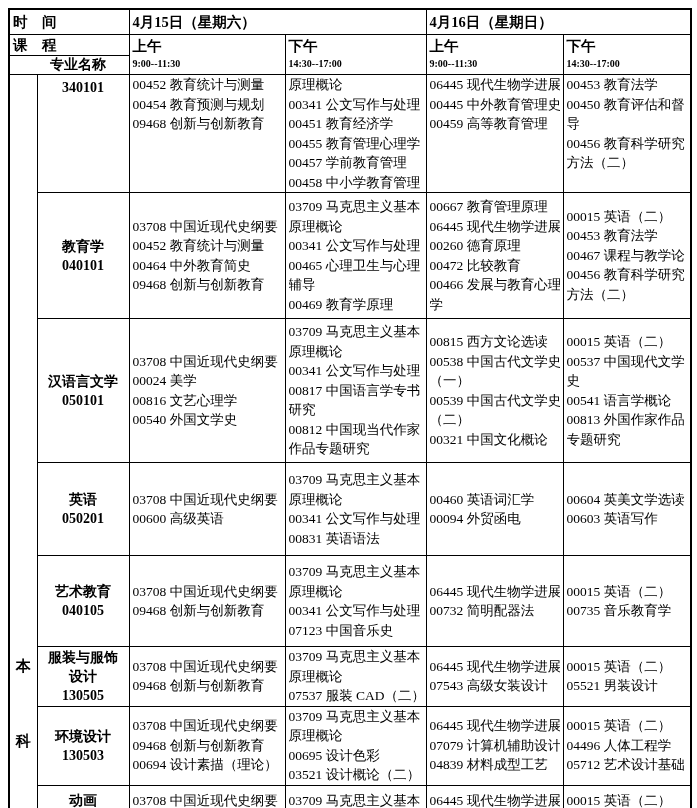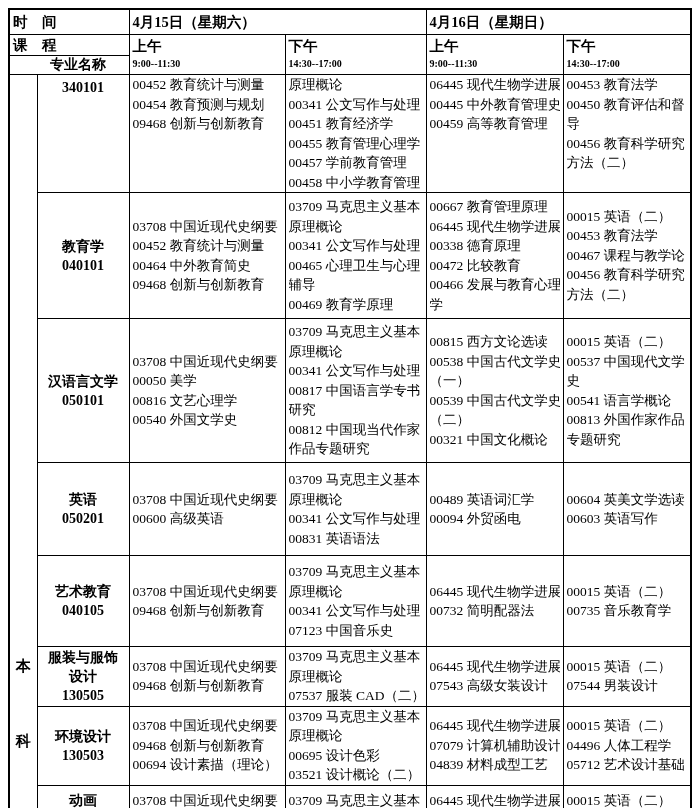--- a/index.html
+++ b/index.html
@@ -152,41 +152,41 @@
             <div class="line">03709 马克思主义基本</div>
             <div class="line">原理概论</div>
             <div class="line">00341 公文写作与处理</div>
             <div class="line">00465 心理卫生与心理</div>
             <div class="line">辅导</div>
             <div class="line">00469 教育学原理</div>
           </td>
           <td class="">
             <div class="line">00667 教育管理原理</div>
             <div class="line">06445 现代生物学进展</div>
-            <div class="line">00338 德育原理</div>
+            <div class="line">00260 德育原理</div>
             <div class="line">00472 比较教育</div>
             <div class="line">00466 发展与教育心理</div>
             <div class="line">学</div>
           </td>
           <td class="">
             <div class="line">00015 英语（二）</div>
             <div class="line">00453 教育法学</div>
             <div class="line">00467 课程与教学论</div>
             <div class="line">00456 教育科学研究</div>
             <div class="line">方法（二）</div>
           </td>
         </tr>
         <tr style="height: 144px;">
           <td class="major">
             <div class="major-line">汉语言文学</div>
             <div class="major-line">050101</div>
           </td>
           <td class="">
             <div class="line">03708 中国近现代史纲要</div>
-            <div class="line">00050 美学</div>
+            <div class="line">00024 美学</div>
             <div class="line">00816 文艺心理学</div>
             <div class="line">00540 外国文学史</div>
           </td>
           <td class="">
             <div class="line">03709 马克思主义基本</div>
             <div class="line">原理概论</div>
             <div class="line">00341 公文写作与处理</div>
             <div class="line">00817 中国语言学专书</div>
             <div class="line">研究</div>
             <div class="line">00812 中国现当代作家</div>
@@ -218,21 +218,21 @@
             <div class="line">03708 中国近现代史纲要</div>
             <div class="line">00600 高级英语</div>
           </td>
           <td class="">
             <div class="line">03709 马克思主义基本</div>
             <div class="line">原理概论</div>
             <div class="line">00341 公文写作与处理</div>
             <div class="line">00831 英语语法</div>
           </td>
           <td class="">
-            <div class="line">00489 英语词汇学</div>
+            <div class="line">00460 英语词汇学</div>
             <div class="line">00094 外贸函电</div>
           </td>
           <td class="">
             <div class="line">00604 英美文学选读</div>
             <div class="line">00603 英语写作</div>
           </td>
         </tr>
         <tr style="height: 91px;">
           <td class="major">
             <div class="major-line">艺术教育</div>
@@ -271,21 +271,21 @@
             <div class="line">03709 马克思主义基本</div>
             <div class="line">原理概论</div>
             <div class="line">07537 服装 CAD（二）</div>
           </td>
           <td class="">
             <div class="line">06445 现代生物学进展</div>
             <div class="line">07543 高级女装设计</div>
           </td>
           <td class="">
             <div class="line">00015 英语（二）</div>
-            <div class="line">07544 男装设计</div>
+            <div class="line">05521 男装设计</div>
           </td>
         </tr>
         <tr style="height: 78px;">
           <td class="major">
             <div class="major-line">环境设计</div>
             <div class="major-line">130503</div>
           </td>
           <td class="">
             <div class="line">03708 中国近现代史纲要</div>
             <div class="line">09468 创新与创新教育</div>

